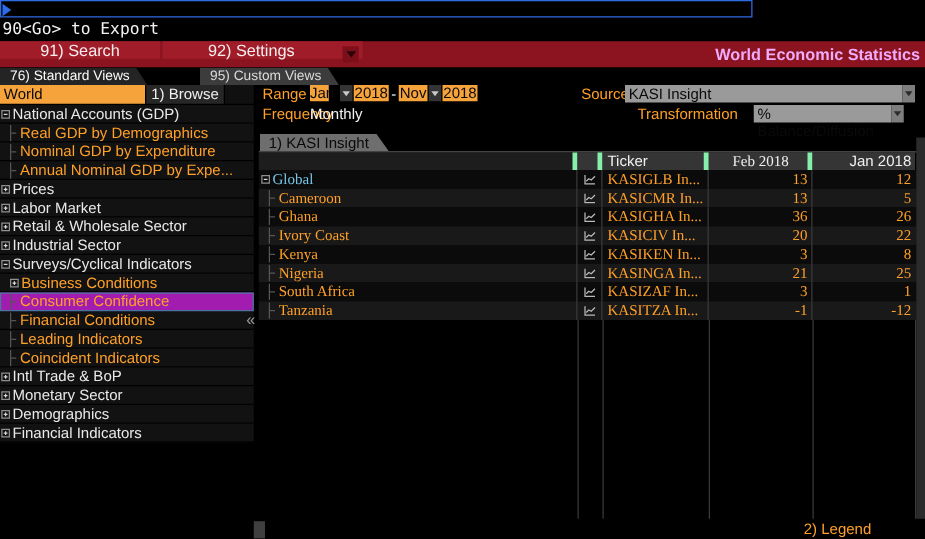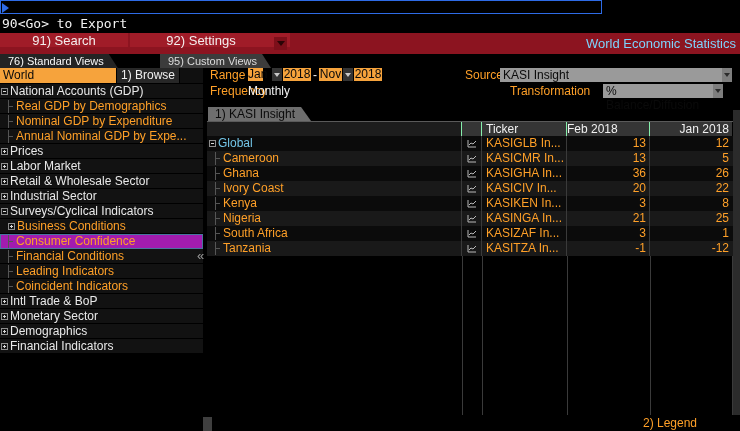--- a/index.html
+++ b/index.html
@@ -18,21 +18,21 @@
   
   .menubar { position:absolute; left:0; top:33px; width:740px; height:21px; background:#8c1420; }
   .mbtn { position:absolute; top:0; height:14px; background:#a01c28; color:#f4eeee;
           font-size:13px; display:flex; align-items:center; justify-content:center; }
   .mbtn.search { left:0; width:128px; }
   .mbtn.settings { left:130px; width:160px; padding-right:18px; }
   .mcaret { position:absolute; right:3px; top:4px; width:13px; height:13px; background:#7d0f1a;
             display:flex; align-items:center; justify-content:center; }
   .mcaret::after { content:""; width:0; height:0; border-left:4px solid transparent;
             border-right:4px solid transparent; border-top:5px solid #2a0406; }
-  .mtitle { position:absolute; right:4px; top:0; height:21px; line-height:21px; font-size:13px; color:#7dd3fc; }
+  .mtitle { position:absolute; right:4px; top:0; height:21px; line-height:21px; font-size:13px; color:#f0abfc;font-weight:bold; }
 
   
   .viewtabs { position:absolute; left:0; top:54px; width:740px; height:14px; background:#000; }
   .vtab { position:absolute; top:0; height:14px; line-height:14px; font-size:11px; padding:0 14px 0 8px;
           clip-path:polygon(0 0, calc(100% - 9px) 0, 100% 100%, 0 100%); }
   .vtab.active { left:0; background:#242424; color:#fafafa; }
   .vtab.inactive { left:160px; background:#3c3c3c; color:#dcdcdc; }
 
   
   .sidebar { position:absolute; left:0; top:68px; width:203px; height:363px; background:#000; }
@@ -73,28 +73,28 @@
             border-right:3px solid transparent; border-top:4px solid #2c2c2c; }
 
   
   .kasi-tab { position:absolute; left:208px; top:107px; height:14px; line-height:14px; background:#6e6e6e;
             color:#0a0a0a; padding:0 16px 0 7px;
             clip-path:polygon(0 0, calc(100% - 10px) 0, 100% 100%, 0 100%); }
 
   
   .thead { position:absolute; left:207px; top:121px; width:526px; height:15px; display:flex;
            border-top:1px solid #5a5a5a; }
-  .thead .hc { height:15px; line-height:15px; background:#353535; color:#f0f0f0; border-right:1px solid #86efac; }
+  .thead .hc { height:15px; line-height:15px; background:#353535; color:#f0f0f0; border-right:4px solid #86efac; }
   .hc.name { width:255px; background:#1d1d1d; }
   .hc.icon { width:20px; }
   .hc.ticker { width:85px; padding-left:4px; }
-  .hc.num { width:83px; padding-right:15px; }
+  .hc.num { width:83px; text-align:right; padding-right:15px;font-family:Liberation Serif, serif; }
   .hc.num2 { width:82px; text-align:right; padding-right:3px; border-right:none; }
   .tbody { position:absolute; left:207px; top:136px; width:526px; }
-  .trow { display:flex; height:15px; }
+  .trow { display:flex; height:15px;font-family:Liberation Serif, serif; }
   .trow:nth-child(odd)  { background:#0b0b0b; }
   .trow:nth-child(even) { background:#191919; }
   .tc { height:15px; line-height:15px; border-right:1px solid #3a3a3a; display:flex; align-items:center; }
   .tc.name { width:255px; color:#ffa028; gap:2px; padding-left:2px; }
   .trow.root .tc.name { color:#74c6e8; }
   .tc.icon { width:20px; justify-content:center; }
   .tc.ticker { width:85px; color:#ffa028; padding-left:4px; }
   .tc.num  { width:83px; color:#ffa028; justify-content:flex-end; padding-right:3px; }
   .tc.num2 { width:82px; color:#ffa028; justify-content:flex-end; padding-right:3px; border-right:none; }
   .trow .tbox2 { width:7px; height:7px; border:1px solid #8f8f8f; position:relative; display:none; flex:none; }

